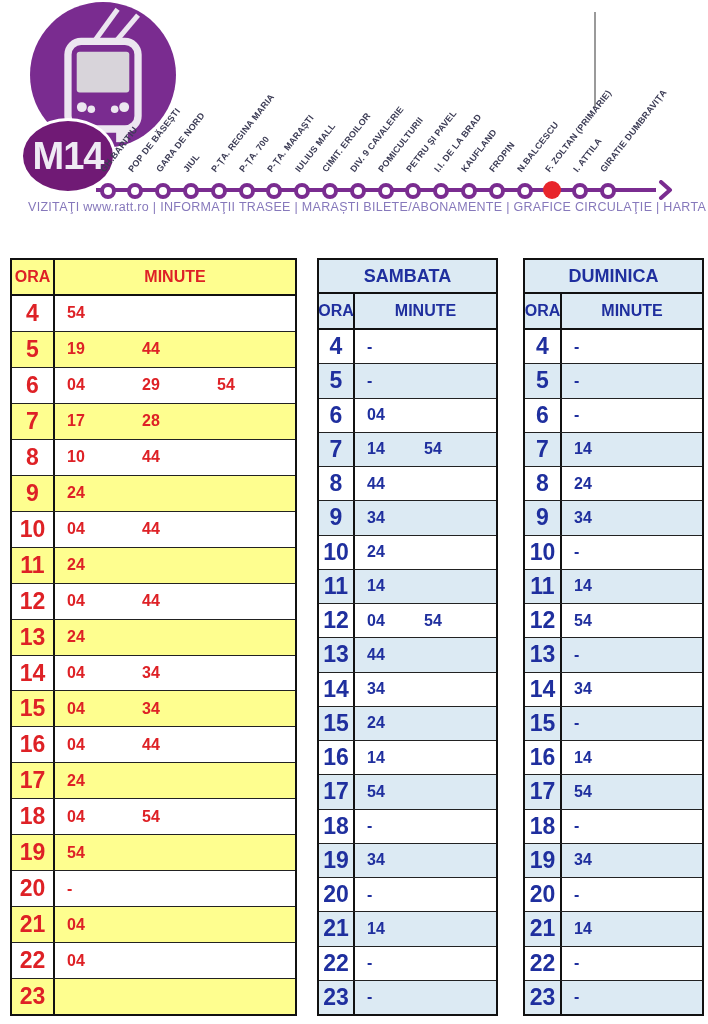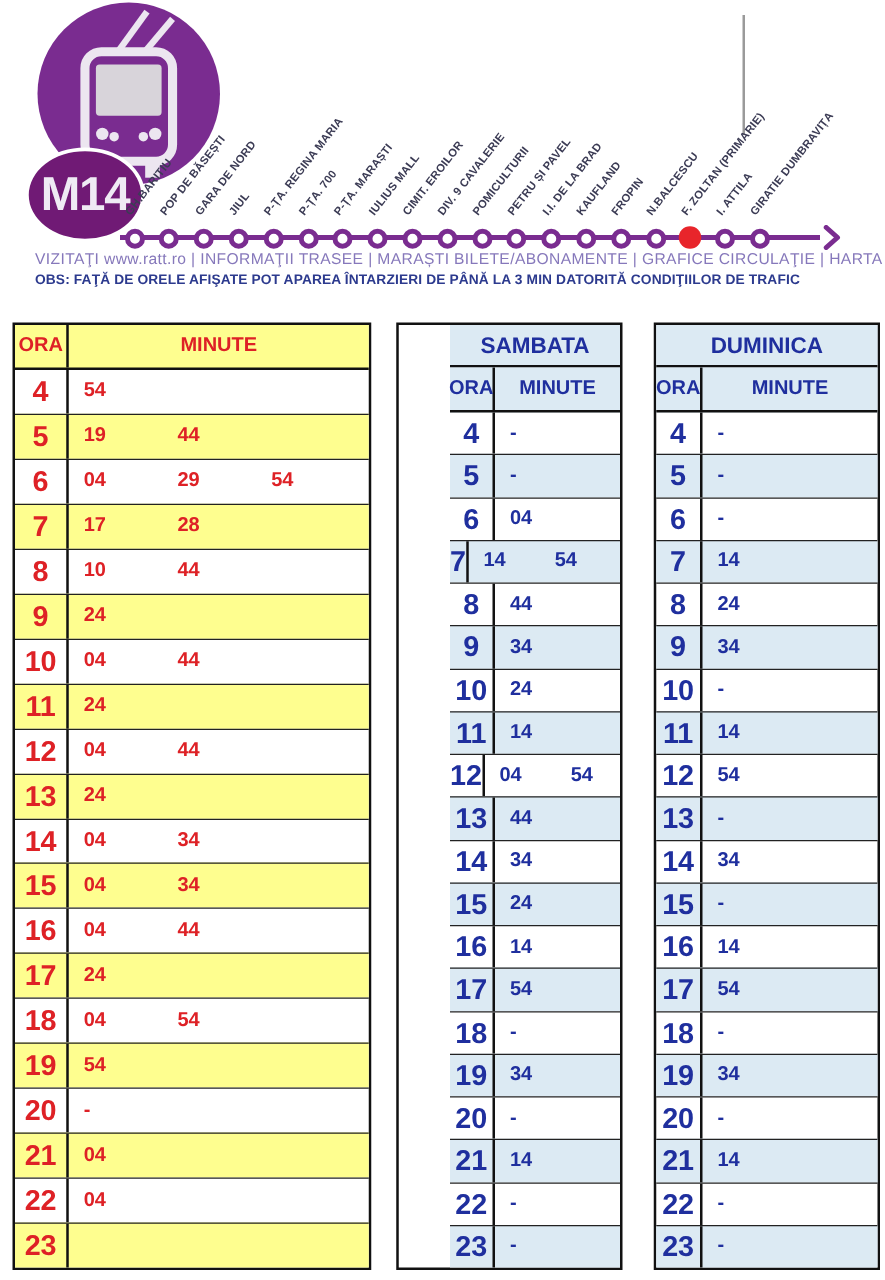--- a/index.html
+++ b/index.html
@@ -124,21 +124,20 @@
       <div class="station-dot" style="left: 572.1px; top: 182.5px; border: 4px solid rgb(122, 44, 144);"></div>
       <div class="station-label" style="left: 578.6px; top: 164px;">I. ATTILA</div>
       <div class="station-dot" style="left: 599.9px; top: 182.5px; border: 4px solid rgb(122, 44, 144);"></div>
       <div class="station-label" style="left: 606.4px; top: 164px;">GIRATIE DUMBRAVIȚA</div>
     </div>
   <svg class="route-arrow" style="left:658px;top:180px;" width="16" height="20" viewBox="0 0 16 20">
     <polyline points="3,2 12,10 3,18" fill="none" stroke="#7a2c90" stroke-width="4" stroke-linecap="round" stroke-linejoin="round"></polyline>
   </svg>
 
   <div class="nav-line" id="nav-line"><a>VIZITAŢI www.ratt.ro</a><span style="white-space: pre;"> | </span><a>INFORMAŢII TRASEE</a><span style="white-space: pre;"> | </span><a>MARAȘTI BILETE/ABONAMENTE</a><span style="white-space: pre;"> | </span><a>GRAFICE CIRCULAŢIE</a><span style="white-space: pre;"> | </span><a>HARTA MTC</a></div>
-  <div class="notice-line">OBS: FAŢĂ DE ORELE AFIŞATE POT APAREA ÎNTARZIERI DE PÂNĂ LA 3 MIN DATORITĂ CONDIŢIILOR DE TRAFIC</div>
 
   <div id="tables">
       <div class="tt t-yellow" style="left: 10px; width: 287px;">
         <div class="tt-colhead">
           <div class="colhead-ora" style="width: 43px;">ORA</div>
           <div class="colhead-min">MINUTE</div>
         </div>
         <div class="tt-rows">
           <div class="tt-row">
             <div class="ora-cell" style="width: 43px;">
@@ -303,21 +302,21 @@
               <span class="min-val" style="width: 75px;">04</span>
             </div>
           </div>
           <div class="tt-row">
             <div class="ora-cell" style="width: 43px;">
               <span class="hour-val">23</span>
             </div>
           </div>
         </div>
       </div>
-      <div class="tt t-blue" style="left: 317px; width: 181px; padding-left: 41px;">
+      <div class="tt t-blue" style="left: 317px; width: 181px;">
         <div class="tt-title">SAMBATA</div>
         <div class="tt-colhead">
           <div class="colhead-ora" style="width: 36px;">ORA</div>
           <div class="colhead-min">MINUTE</div>
         </div>
         <div class="tt-rows">
           <div class="tt-row">
             <div class="ora-cell" style="width: 36px;">
               <span class="hour-val">4</span>
             </div>

